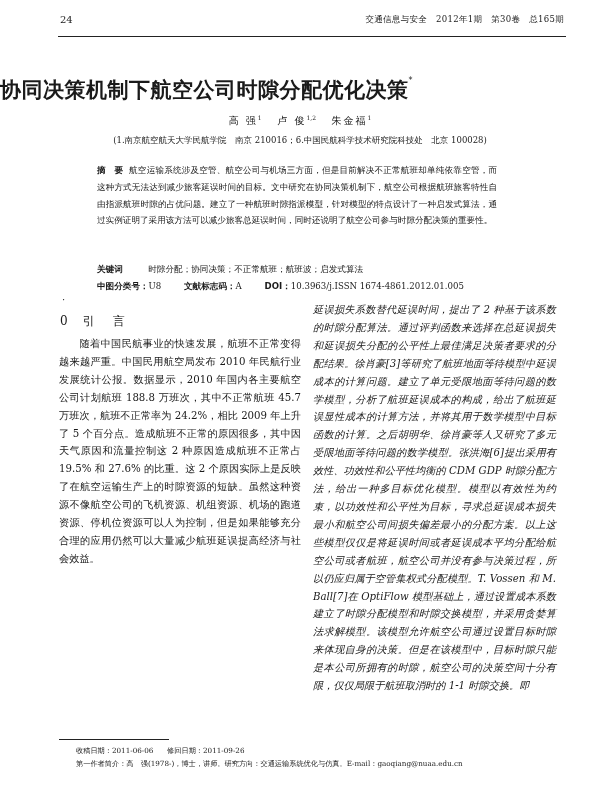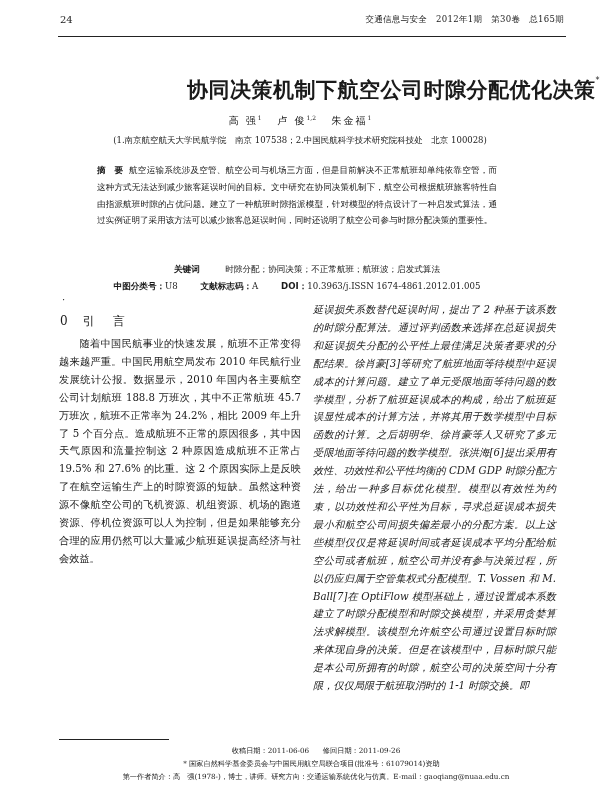--- a/index.html
+++ b/index.html
@@ -1,25 +1,25 @@
 <!DOCTYPE html>
 <html><head>
 <meta charset="utf-8">
 <style>
   html, body { margin: 0; padding: 0; background: #ffffff; }
   body {
     width: 600px; height: 789px; position: relative; overflow: hidden;
     font-family: "DejaVu Serif", "Liberation Serif", serif;
     color: #1a1a1a;
   }
-  .abs { position: absolute; text-align: center; }
+  .abs { position: absolute; }
   .header-page { left: 60px; top: 14px; font-size: 10px; }
   .header-journal { right: 36px; top: 14px; font-size: 8.5px; letter-spacing: 0.3px; }
   .header-rule { left: 58px; right: 34px; top: 36px; border-top: 1px solid #222; }
-  .title { left: 0; right: 0; top: 76px; text-align: right; font-size: 21px; font-weight: bold; letter-spacing: 0.5px; font-family: "DejaVu Sans", "Liberation Sans", sans-serif; }
+  .title { left: 0; right: 0; top: 76px; text-align: left; font-size: 21px; font-weight: bold; letter-spacing: 0.5px; font-family: "DejaVu Sans", "Liberation Sans", sans-serif; }
   .title sup { font-size: 8px; font-weight: normal; vertical-align: top; }
   .authors { left: 0; right: 0; top: 114px; text-align: center; font-size: 10px; letter-spacing: 2px; }
   .authors sup { font-size: 6px; letter-spacing: 0; }
   .affil { left: 0; right: 0; top: 135px; text-align: center; font-size: 8.5px; }
   .abstract { left: 97px; width: 400px; top: 162px; font-size: 8.6px; line-height: 16.8px; text-align: justify; }
   .lbl { font-weight: bold; font-family: "DejaVu Sans", "Liberation Sans", sans-serif; }
   .meta { left: 97px; width: 420px; font-size: 8.6px; }
   .meta span { margin-right: 20px; }
   .dot { left: 62px; top: 294px; font-size: 10px; }
   .section { left: 60px; top: 313px; font-size: 12px; letter-spacing: 3px; }
@@ -49,21 +49,21 @@
 <div class="abs title">
   <span>协同决策机制下航空公司时隙分配优化决策</span><sup>*</sup>
 </div>
 
 <div class="abs authors">
   <span>高 强</span><sup>1</sup>&nbsp;&nbsp;
   <span>卢 俊</span><sup>1,2</sup>&nbsp;&nbsp;
   <span>朱金福</span><sup>1</sup>
 </div>
 
-<div class="abs affil">(1.南京航空航天大学民航学院　南京 107538；2.中国民航科学技术研究院科技处　北京 100028)</div>
+<div class="abs affil">(1.南京航空航天大学民航学院　南京 210016；6.中国民航科学技术研究院科技处　北京 100028)</div>
 
 <div class="abs abstract">
   <span class="lbl">摘　要</span>&nbsp;&nbsp;<span>航空运输系统涉及空管、航空公司与机场三方面，但是目前解决不正常航班却单纯依靠空管，而这种方式无法达到减少旅客延误时间的目标。文中研究在协同决策机制下，航空公司根据航班旅客特性自由指派航班时隙的占优问题。建立了一种航班时隙指派模型，针对模型的特点设计了一种启发式算法，通过实例证明了采用该方法可以减少旅客总延误时间，同时还说明了航空公司参与时隙分配决策的重要性。</span>
 </div>
 
 <div class="abs meta" style="top:264px;">
   <span class="lbl">关键词</span>&nbsp;&nbsp;<span style="margin-right:0">时隙分配；协同决策；不正常航班；航班波；启发式算法</span>
 </div>
 
 <div class="abs meta" style="top:281px;">
@@ -86,15 +86,14 @@
   <p class="noindent">延误损失系数替代延误时间，提出了 2 种基于该系数的时隙分配算法。通过评判函数来选择在总延误损失和延误损失分配的公平性上最佳满足决策者要求的分配结果。徐肖豪[3]等研究了航班地面等待模型中延误成本的计算问题。建立了单元受限地面等待问题的数学模型，分析了航班延误成本的构成，给出了航班延误显性成本的计算方法，并将其用于数学模型中目标函数的计算。之后胡明华、徐肖豪等人又研究了多元受限地面等待问题的数学模型。张洪海[6]提出采用有效性、功效性和公平性均衡的 CDM GDP 时隙分配方法，给出一种多目标优化模型。模型以有效性为约束，以功效性和公平性为目标，寻求总延误成本损失最小和航空公司间损失偏差最小的分配方案。以上这些模型仅仅是将延误时间或者延误成本平均分配给航空公司或者航班，航空公司并没有参与决策过程，所以仍应归属于空管集权式分配模型。T. Vossen 和 M. Ball[7]在 OptiFlow 模型基础上，通过设置成本系数建立了时隙分配模型和时隙交换模型，并采用贪婪算法求解模型。该模型允许航空公司通过设置目标时隙来体现自身的决策。但是在该模型中，目标时隙只能是本公司所拥有的时隙，航空公司的决策空间十分有限，仅仅局限于航班取消时的 1-1 时隙交换。即</p>
 </div>
 
 <div class="abs foot-rule"></div>
 
 <div class="abs footnotes">
   <div>
     <span>收稿日期：2011-06-06</span>&nbsp;&nbsp;&nbsp;&nbsp;&nbsp;
     <span>修回日期：2011-09-26</span>
   </div>
-  <div class="fn-bullet">* 国家自然科学基金委员会与中国民用航空局联合项目(批准号：61079014)资助</div>
   <div>第一作者简介：高　强(1978-)，博士，讲师。研究方向：交通运输系统优化与仿真。E-mail：gaoqiang@nuaa.edu.cn</div>
 </div>
 
 </body></html>

